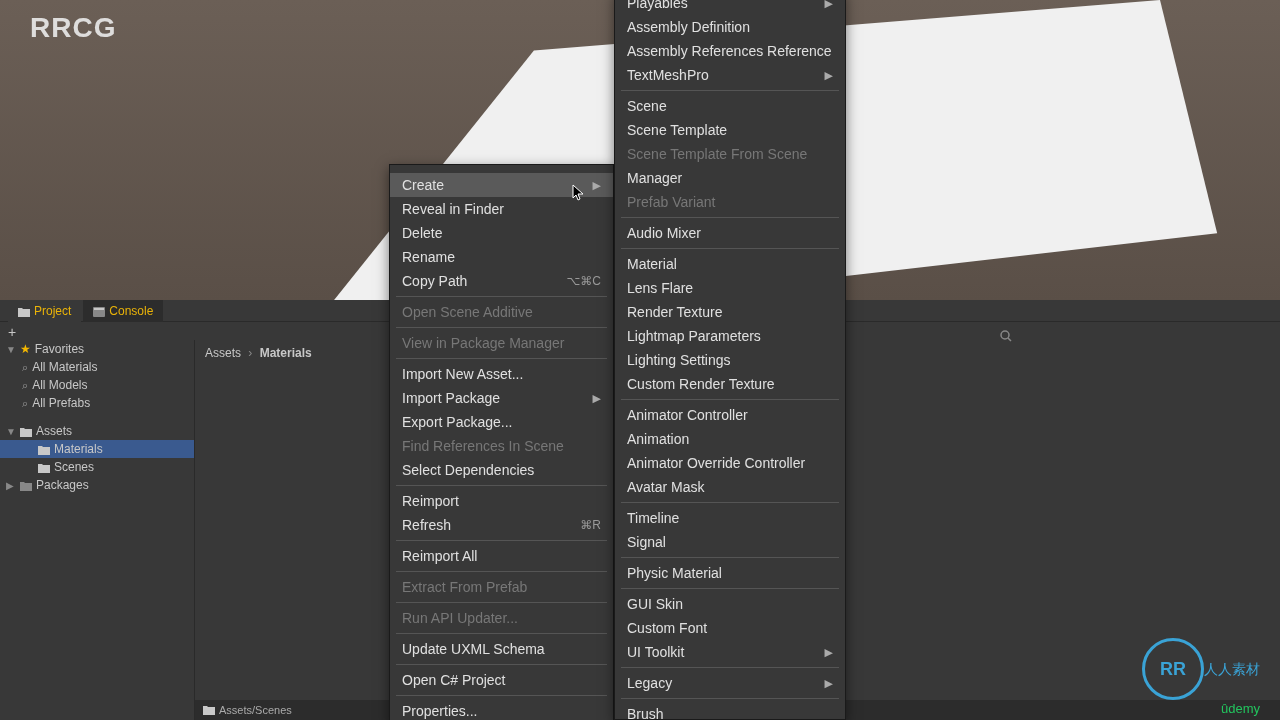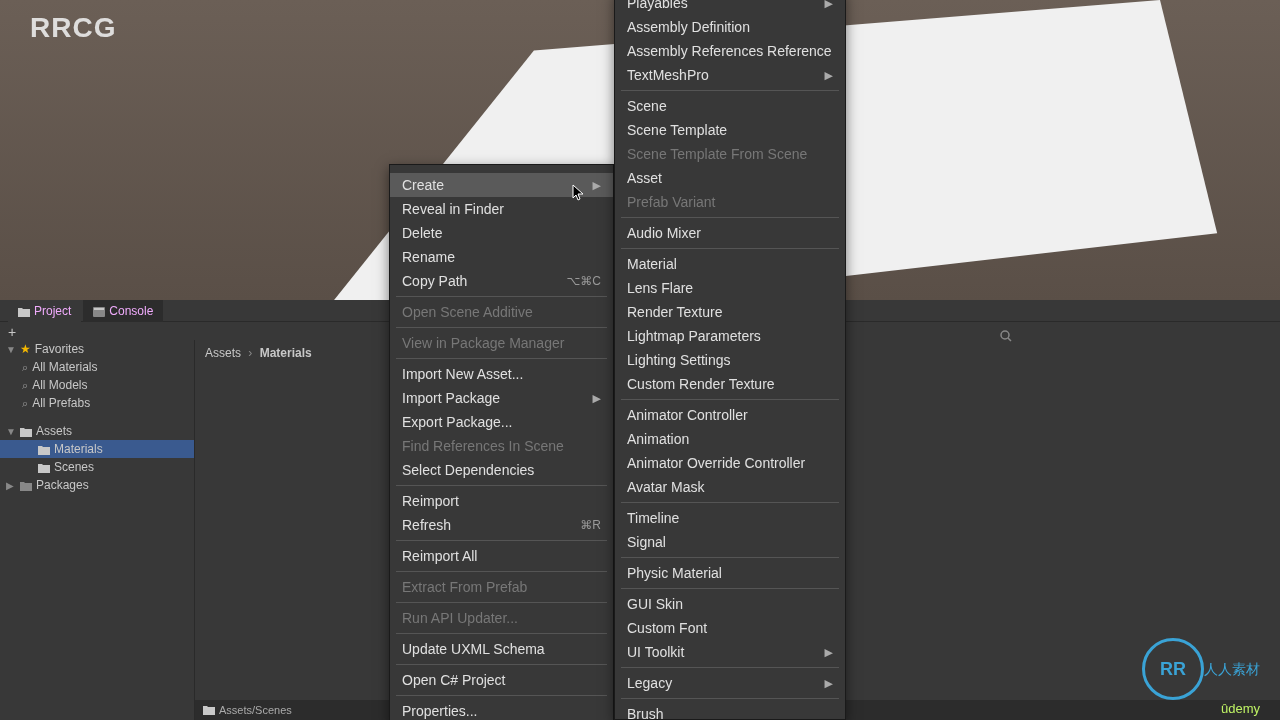--- a/index.html
+++ b/index.html
@@ -2,21 +2,21 @@
 <html><head>
   <meta charset="utf-8">
   <style>
     * { margin: 0; padding: 0; box-sizing: border-box; font-family: -apple-system, BlinkMacSystemFont, "Segoe UI", Arial, sans-serif; }
     body { width: 1280px; height: 720px; background: #383838; color: #c8c8c8; overflow: hidden; position: relative; }
     .scene-view { position: absolute; left: 0; top: 0; width: 1280px; height: 300px; background: linear-gradient(180deg, #6b5f56 0%, #5a4f47 100%); }
     .white-plane { position: absolute; right: 120px; top: 0; width: 580px; height: 290px; background: #f0f0f0; transform: perspective(800px) rotateX(55deg) rotateZ(-8deg); transform-origin: top right; }
     .watermark { position: absolute; left: 30px; top: 12px; font-size: 28px; font-weight: bold; color: rgba(235,235,235,0.9); letter-spacing: 1px; }
     .project-area { position: absolute; left: 0; top: 300px; width: 1280px; height: 420px; background: #383838; }
     .tabs { display: flex; align-items: center; height: 22px; background: #383838; border-bottom: 1px solid #2a2a2a; }
-    .tab { display: flex; align-items: center; height: 22px; padding: 0 10px; font-size: 12px; color: #f0abfc; background: #2c2c2c; margin-right: 2px; cursor: pointer; }
+    .tab { display: flex; align-items: center; height: 22px; padding: 0 10px; font-size: 12px; color: #eab308; background: #2c2c2c; margin-right: 2px; cursor: pointer; }
     .tab:first-child { margin-left: 8px; }
     .tab.active { background: #383838; }
     .icon-folder { width: 12px; height: 10px; margin-right: 4px; display: inline-block; }
     .icon-console { width: 12px; height: 10px; margin-right: 4px; display: inline-block; }
     .toolbar { display: flex; align-items: center; height: 18px; padding: 2px 8px; }
     .plus-btn { width: 18px; height: 14px; color: #c8c8c8; font-size: 14px; cursor: pointer; }
     .search-area { position: absolute; right: 20px; top: 26px; width: 260px; height: 16px; display: flex; align-items: center; }
     .search-icon { width: 12px; height: 12px; color: #888; }
     .project-body { display: flex; height: calc(100% - 40px); }
     .left-panel { width: 195px; border-right: 1px solid #2a2a2a; overflow: hidden; }
@@ -40,21 +40,21 @@
     .menu-item { display: flex; align-items: center; justify-content: space-between; padding: 4px 12px; font-size: 14px; color: #e0e0e0; cursor: pointer; }
     .menu-item.highlighted { background: #5a5a5a; margin-top: 8px; }
     .menu-item.disabled { color: #777; cursor: default; }
     .menu-sep { height: 1px; background: #555; margin: 3px 6px; }
     .menu-arrow { color: #aaa; font-size: 11px; }
     .menu-shortcut { color: #999; font-size: 12px; }
     .cursor-arrow { position: absolute; left: 572px; top: 184px; z-index: 50; pointer-events: none; }
     .logo-area { position: absolute; right: 20px; bottom: 20px; z-index: 60; display: flex; align-items: center; }
     .logo-circle { width: 62px; height: 62px; border-radius: 50%; border: 3px solid #3aa3d6; display: flex; align-items: center; justify-content: center; color: #3aa3d6; font-weight: bold; font-size: 18px; }
     .logo-text { color: #3aa3d6; font-size: 14px; margin-top: 2px; }
-    .udemy-logo { position: absolute; right: 20px; bottom: 4px; color: #bef264; font-size: 13px; z-index: 60; }
+    .udemy-logo { position: absolute; right: 20px; bottom: 4px; color: #22c55e; font-size: 13px; z-index: 60; }
   </style>
 </head>
 <body>
 
 <div class="scene-view">
   <div class="white-plane"></div>
 </div>
 
 <div class="watermark">RRCG</div>
 
@@ -257,21 +257,21 @@
     <div class="menu-item">
       <span>Scene</span>
     </div>
     <div class="menu-item">
       <span>Scene Template</span>
     </div>
     <div class="menu-item disabled">
       <span>Scene Template From Scene</span>
     </div>
     <div class="menu-item">
-      <span>Asset</span>
+      <span>Manager</span>
     </div>
     <div class="menu-item disabled">
       <span>Prefab Variant</span>
     </div>
     <div class="menu-sep"></div>
     <div class="menu-item">
       <span>Audio Mixer</span>
     </div>
     <div class="menu-sep"></div>
     <div class="menu-item">

